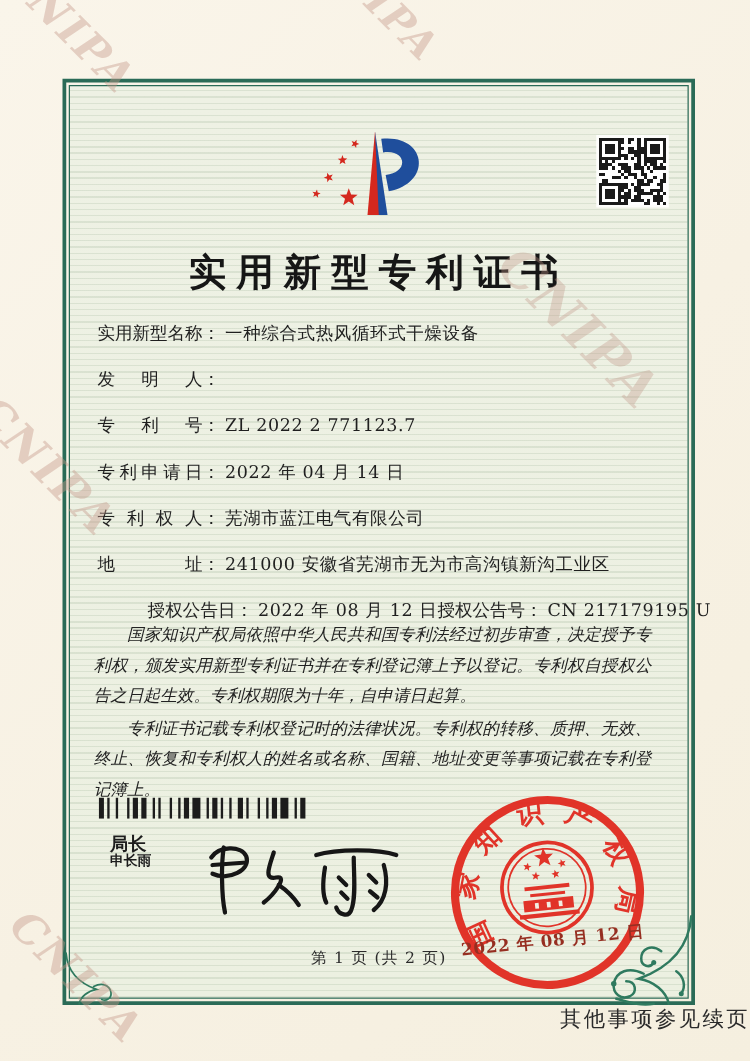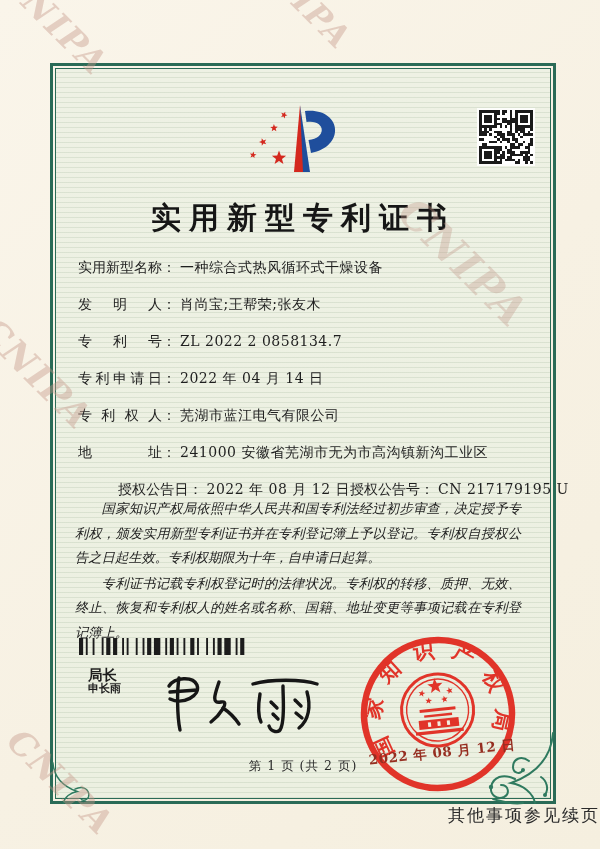--- a/index.html
+++ b/index.html
@@ -355,26 +355,25 @@
 
       <div class="fields">
         <div class="row">
           <span class="lbl">实用新型名称</span>
             <span class="colon">：</span>
             <span class="val">一种综合式热风循环式干燥设备</span>
         </div>
         <div class="row">
           <span class="lbl">发明人</span>
             <span class="colon">：</span>
-            <span class="val">肖尚宝;王帮荣;张友木</span>
         </div>
         <div class="row">
           <span class="lbl">专利号</span>
             <span class="colon">：</span>
-            <span class="val">ZL 2022 2 0858134.7</span>
+            <span class="val">ZL 2022 2 771123.7</span>
         </div>
         <div class="row">
           <span class="lbl">专利申请日</span>
             <span class="colon">：</span>
             <span class="val">2022 年 04 月 14 日</span>
         </div>
         <div class="row">
           <span class="lbl">专利权人</span>
             <span class="colon">：</span>
             <span class="val">芜湖市蓝江电气有限公司</span>

